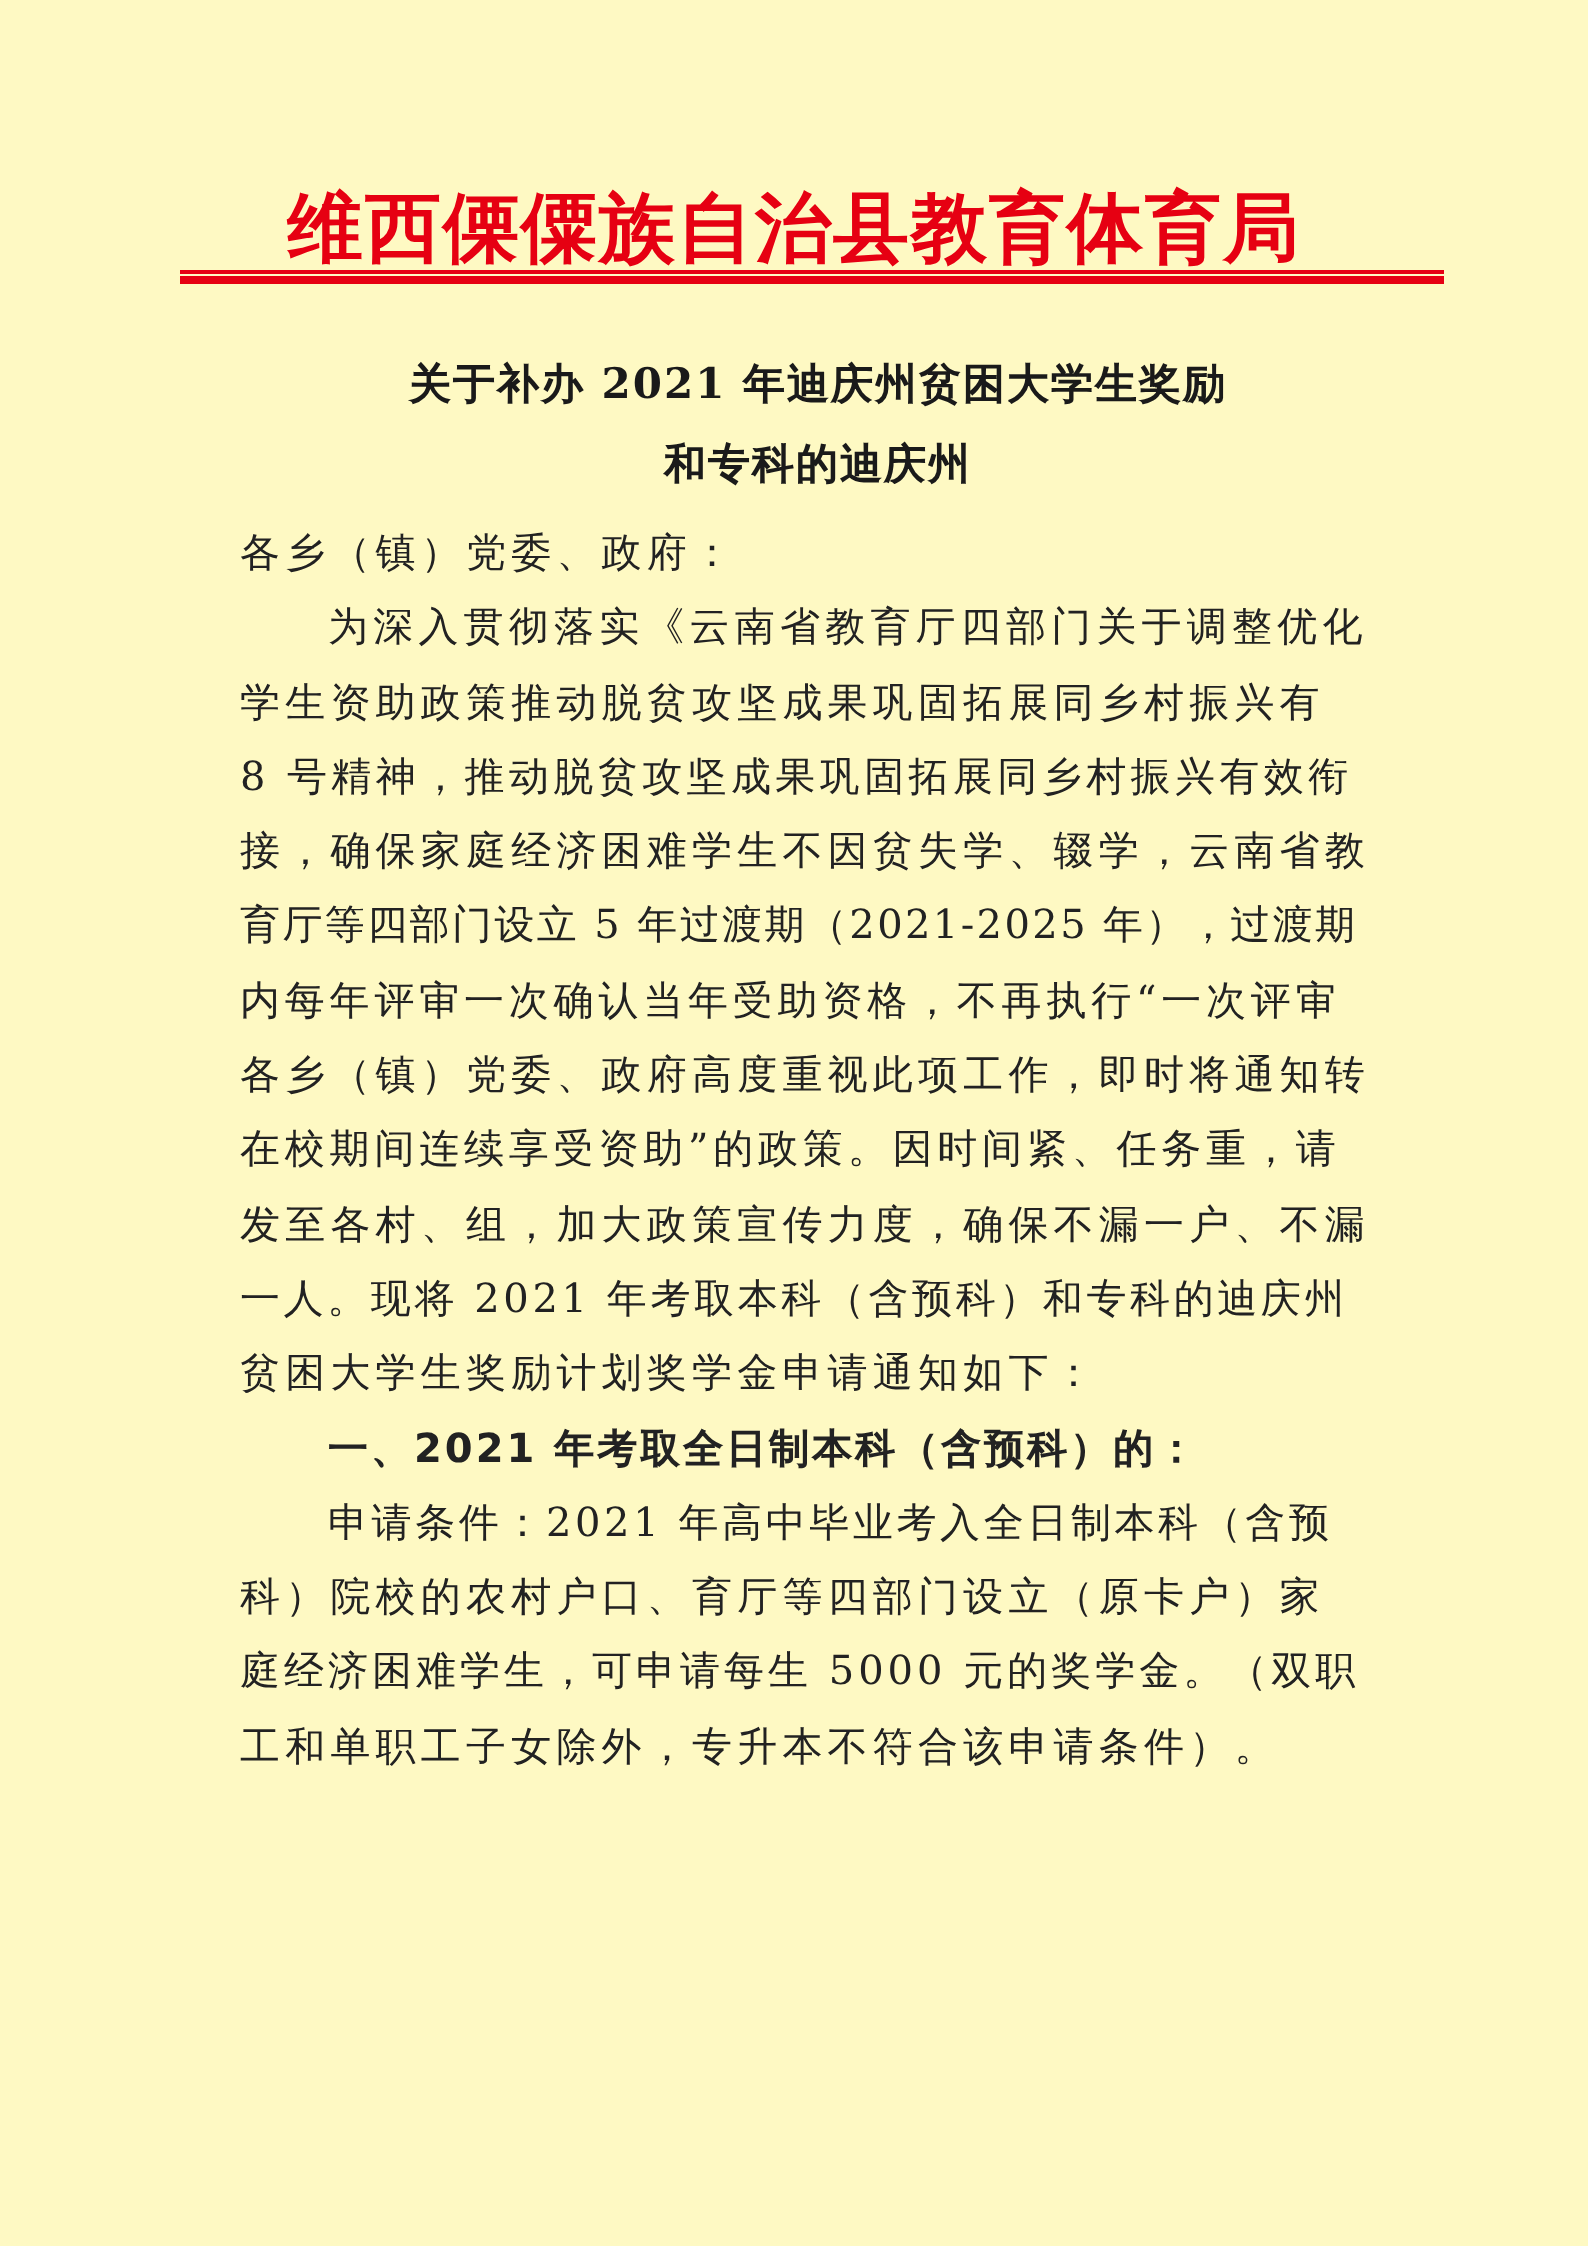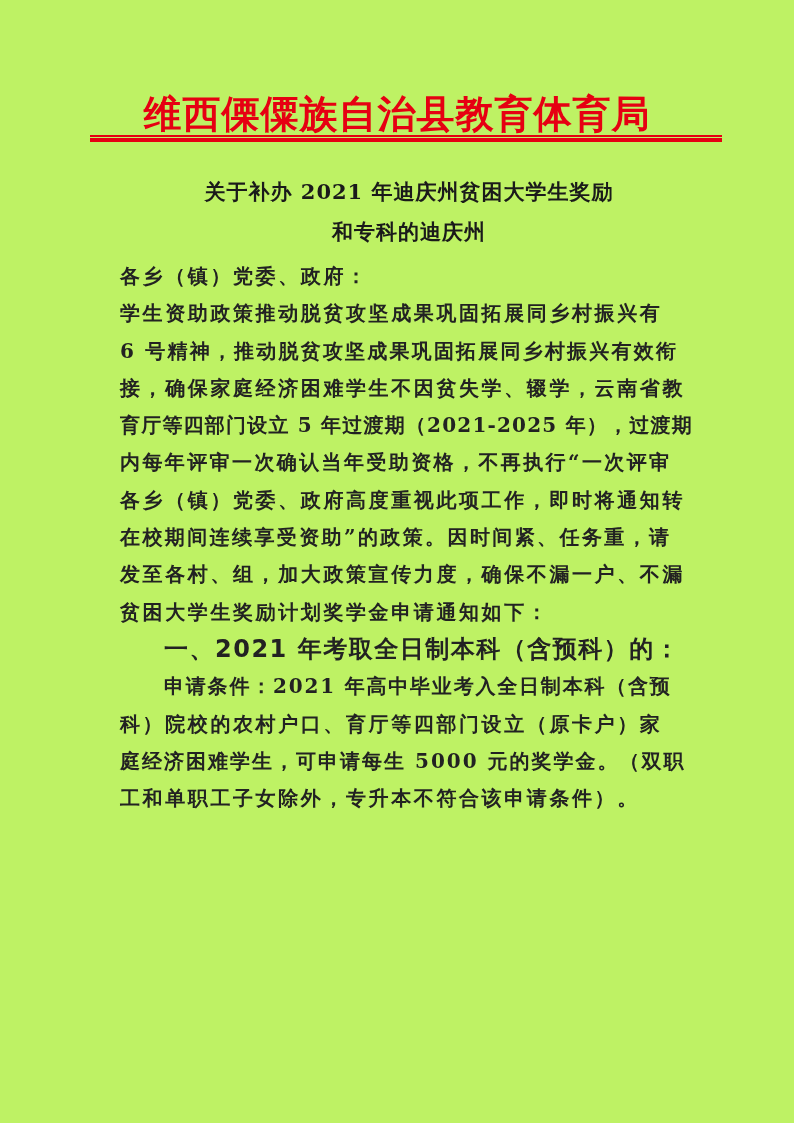--- a/index.html
+++ b/index.html
@@ -1,17 +1,17 @@
 <!DOCTYPE html>
 <html><head>
 <meta charset="utf-8">
 <style>
   html, body { margin: 0; padding: 0; background: #ffffff; }
   body { width: 794px; height: 1123px; position: relative; overflow: hidden; }
-  .page { position: absolute; left: 0; top: 0; width: 794px; height: 1123px; background: #bef264; }
+  .page { position: absolute; left: 0; top: 0; width: 794px; height: 1123px; background: #fef9c3; }
   .org-header {
     position: absolute; left: 0; top: 92px; width: 794px; text-align: center;
     font-family: "DejaVu Serif", "Liberation Serif", serif;
     font-size: 38px; line-height: 44px; font-weight: bold;
     color: #e60012; letter-spacing: 1px;
   }
   .red-rule { position: absolute; left: 90px; width: 632px; }
   .red-rule.thin { top: 135px; height: 2px; background: #e60012; }
   .red-rule.thick { top: 138px; height: 4px; background: #e60012; }
   .doc-title {
@@ -19,53 +19,55 @@
     font-family: "DejaVu Serif", "Liberation Serif", serif;
     font-size: 21px; line-height: 40px; font-weight: bold; color: #1a1a1a;
     letter-spacing: 1px;
   }
   .doc-title div { white-space: nowrap; }
   .body-text {
     position: absolute; left: 120px; top: 258px; width: 560px;
     font-family: "DejaVu Serif", "Liberation Serif", serif;
     font-size: 20px; line-height: 37.3px; color: #222;
   }
-  .line { white-space: nowrap; height: 37.3px; letter-spacing: 2.6px; font-weight: bold; }
+  .line { white-space: nowrap; height: 37.3px; letter-spacing: 2.6px; }
   .line.indent { padding-left: 44px; }
   .line.heading {
     font-family: "DejaVu Sans", "Liberation Sans", sans-serif;
-    font-weight: bold; padding-left: 44px; letter-spacing: 1.5px; font-size: 24px;
+    font-weight: bold; padding-left: 44px; letter-spacing: 1.5px; font-size: 20px;
   }
   .line.last { letter-spacing: 2.6px; }
 </style>
 </head>
 <body>
 
 <div class="page">
 
   <div class="org-header">维西傈僳族自治县教育体育局</div>
   <div class="red-rule thin"></div>
   <div class="red-rule thick"></div>
 
   <div class="doc-title">
     <div>关于补办 2021 年迪庆州贫困大学生奖励</div>
     <div>和专科的迪庆州</div>
   </div>
 
   <div class="body-text">
     <div class="line">各乡（镇）党委、政府：</div>
 
+    <div class="line indent">为深入贯彻落实《云南省教育厅四部门关于调整优化</div>
     <div class="line">学生资助政策推动脱贫攻坚成果巩固拓展同乡村振兴有</div>
-    <div class="line" style="letter-spacing:2.2px">6 号精神，推动脱贫攻坚成果巩固拓展同乡村振兴有效衔</div>
+    <div class="line" style="letter-spacing:2.2px">8 号精神，推动脱贫攻坚成果巩固拓展同乡村振兴有效衔</div>
     <div class="line">接，确保家庭经济困难学生不因贫失学、辍学，云南省教</div>
     <div class="line" style="letter-spacing:1.2px">育厅等四部门设立 5 年过渡期（2021-2025 年），过渡期</div>
     <div class="line" style="letter-spacing:2.4px">内每年评审一次确认当年受助资格，不再执行“一次评审</div>
     <div class="line">各乡（镇）党委、政府高度重视此项工作，即时将通知转</div>
     <div class="line" style="letter-spacing:2.4px">在校期间连续享受资助”的政策。因时间紧、任务重，请</div>
     <div class="line">发至各村、组，加大政策宣传力度，确保不漏一户、不漏</div>
+    <div class="line" style="letter-spacing:1.8px">一人。现将 2021 年考取本科（含预科）和专科的迪庆州</div>
     <div class="line">贫困大学生奖励计划奖学金申请通知如下：</div>
 
     <div class="line heading">一、2021 年考取全日制本科（含预科）的：</div>
 
     <div class="line indent" style="letter-spacing:1.8px">申请条件：2021 年高中毕业考入全日制本科（含预</div>
     <div class="line">科）院校的农村户口、育厅等四部门设立（原卡户）家</div>
     <div class="line" style="letter-spacing:2.0px">庭经济困难学生，可申请每生 5000 元的奖学金。（双职</div>
     <div class="line last">工和单职工子女除外，专升本不符合该申请条件）。</div>
   </div>
 

